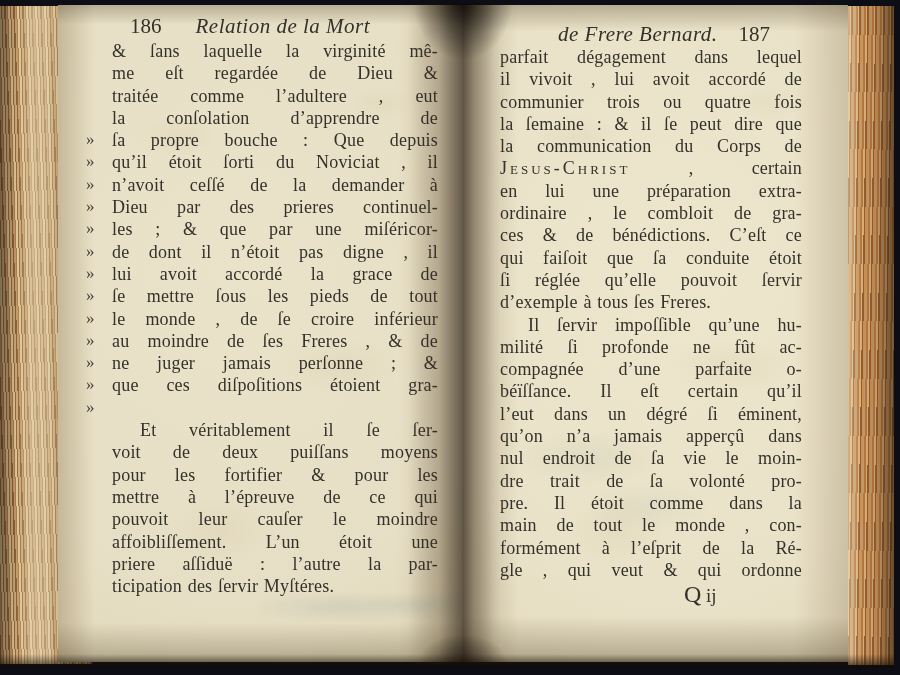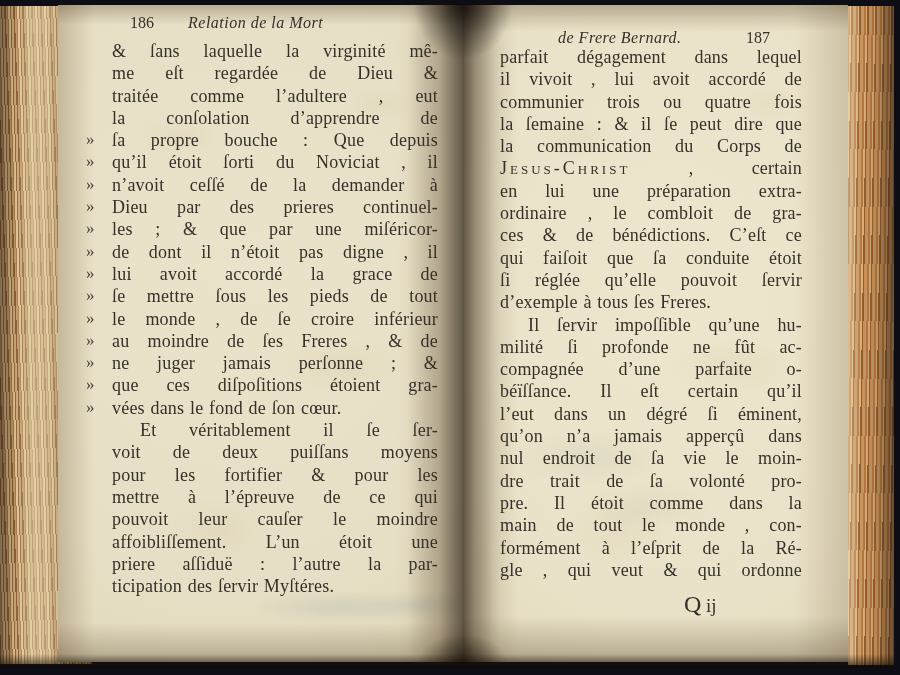--- a/index.html
+++ b/index.html
@@ -84,47 +84,47 @@
     content:"";position:absolute;bottom:0;left:0;right:0;height:40px;
     background:radial-gradient(55% 100% at 50% 100%, rgba(10,7,3,.55), rgba(10,7,3,0) 75%);
   }
   .bottom-shadow{
     position:absolute;left:0;right:0;bottom:0;height:14px;pointer-events:none;
     background:linear-gradient(180deg, rgba(25,16,6,0), rgba(25,16,6,.55) 70%, rgba(12,10,8,.8));
   }
 
   
   .running-head{
-    position:absolute;display:flex;align-items:flex-end;
-    color:var(--ink);font-size:16px;
+    position:absolute;display:flex;align-items:center;
+    color:var(--ink);font-size:21px;
   }
   .head-left{left:112px;top:10px;width:330px;}
   .head-right{left:500px;top:18px;width:302px;}
   .running-head .title{font-style:italic;letter-spacing:.5px;}
   .head-left .pnum{margin-left:18px;margin-right:34px;}
-  .head-right .title{margin-left:58px;margin-top:7px;}
+  .head-right .title{margin-left:58px;}
   .head-right .pnum{margin-left:auto;margin-right:32px;}
 
   .text-block{position:absolute;color:var(--ink);font-size:18px;}
   .text-left{left:112px;top:36px;width:326px;}
   .text-right{left:500px;top:42px;width:302px;}
   .line{
     position:relative;height:22.3px;line-height:22.3px;
     text-align:justify;text-align-last:justify;
     word-spacing:1px;letter-spacing:.2px;
   }
   .line.no-just{text-align-last:left;}
   .line.indent{padding-left:28px;}
   .qmark{
     position:absolute;left:-26px;top:0;width:20px;
     text-align:left;font-size:17px;color:#47423a;
   }
   .sc{font-variant:small-caps;letter-spacing:3px;}
   .sig-line{
-    position:relative;height:24px;line-height:24px;margin-top:11px;
+    position:relative;height:24px;line-height:24px;margin-top:1px;
     padding-left:184px;font-size:19px;text-align:left;text-align-last:left;
   }
   .sig-line .bigQ{font-size:24px;}
 
   
   .smudge{position:absolute;pointer-events:none;filter:blur(2px);}
   .smudge-a{
     left:200px;bottom:42px;width:210px;height:26px;
     background:radial-gradient(60% 80% at 40% 50%, rgba(110,140,140,.16), transparent 75%),
                radial-gradient(40% 70% at 80% 40%, rgba(110,140,140,.13), transparent 75%);
@@ -171,21 +171,21 @@
       <div class="line"><span class="qmark">»</span><span>n’avoit ceſſé de la demander à</span></div>
       <div class="line"><span class="qmark">»</span><span>Dieu par des prieres continuel-</span></div>
       <div class="line"><span class="qmark">»</span><span>les ; &amp; que par une miſéricor-</span></div>
       <div class="line"><span class="qmark">»</span><span>de dont il n’étoit pas digne , il</span></div>
       <div class="line"><span class="qmark">»</span><span>lui avoit accordé la grace de</span></div>
       <div class="line"><span class="qmark">»</span><span>ſe mettre ſous les pieds de tout</span></div>
       <div class="line"><span class="qmark">»</span><span>le monde , de ſe croire inférieur</span></div>
       <div class="line"><span class="qmark">»</span><span>au moindre de ſes Freres , &amp; de</span></div>
       <div class="line"><span class="qmark">»</span><span>ne juger jamais perſonne ; &amp;</span></div>
       <div class="line"><span class="qmark">»</span><span>que ces diſpoſitions étoient gra-</span></div>
-      <div class="line no-just"><span class="qmark">»</span><span>vées dans le fond de ſon cœur.</span></div>
+      <div class="line no-just"><span class="qmark">»</span></div>
       <div class="line indent"><span>Et véritablement il ſe ſer-</span></div>
       <div class="line"><span>voit de deux puiſſans moyens</span></div>
       <div class="line"><span>pour les fortifier &amp; pour les</span></div>
       <div class="line"><span>mettre à l’épreuve de ce qui</span></div>
       <div class="line"><span>pouvoit leur cauſer le moindre</span></div>
       <div class="line"><span>affoibliſſement. L’un étoit une</span></div>
       <div class="line"><span>priere aſſiduë : l’autre la par-</span></div>
       <div class="line no-just"><span>ticipation des ſervir Myſtéres.</span></div>
     </div>
 

